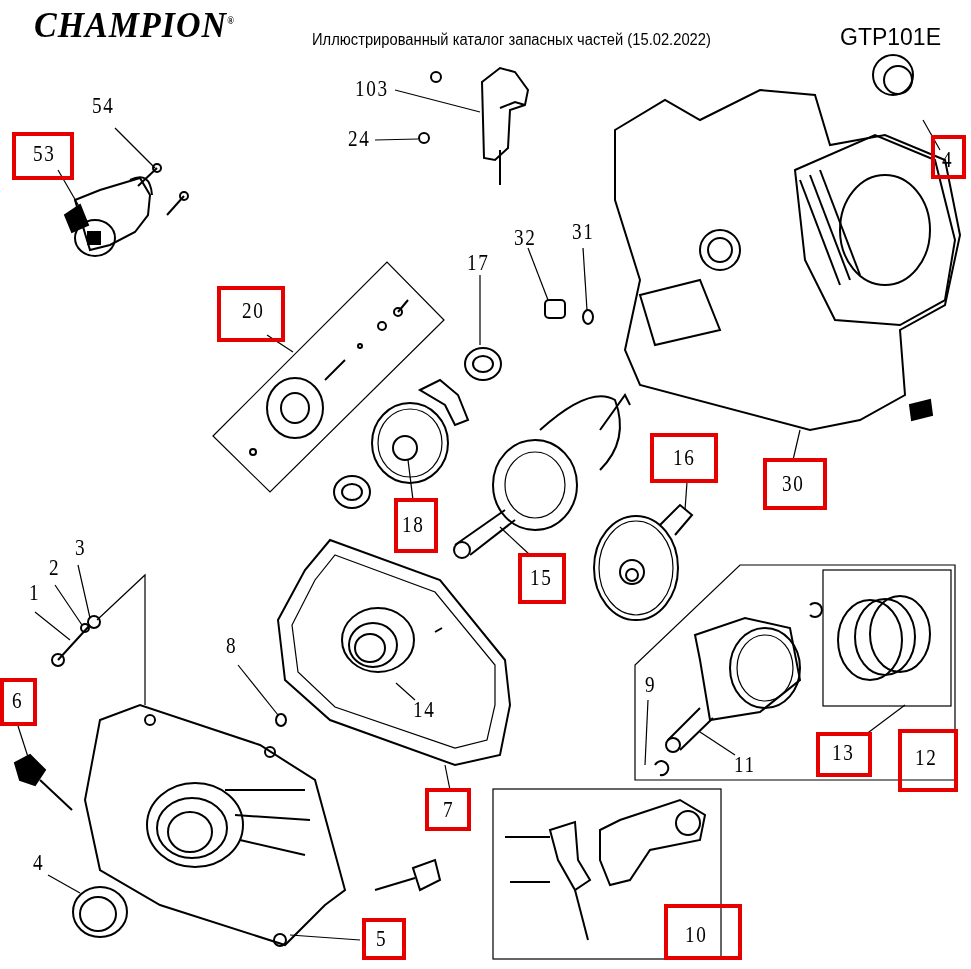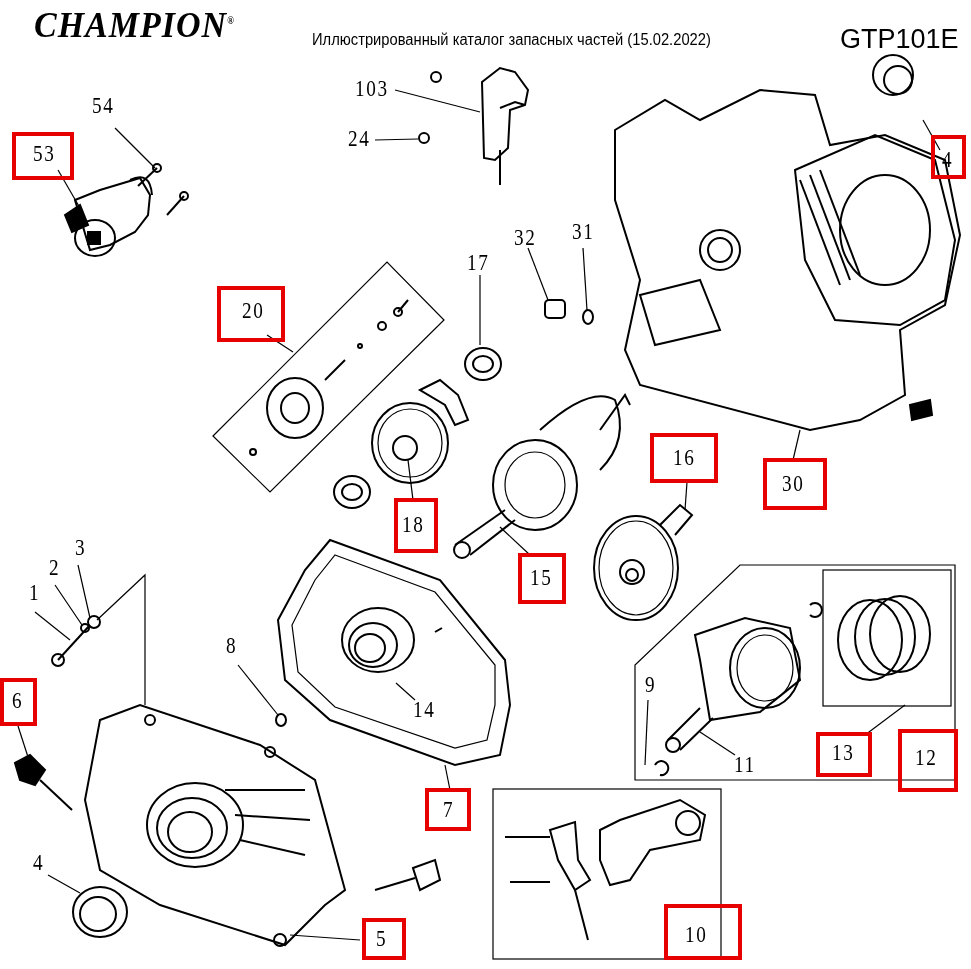--- a/index.html
+++ b/index.html
@@ -1,20 +1,20 @@
 <!DOCTYPE html>
 <html><head>
 <meta charset="utf-8">
 <style>
   html, body { margin: 0; padding: 0; background: #ffffff; }
   body { width: 971px; height: 969px; position: relative; overflow: hidden; font-family: "Liberation Sans", sans-serif; color: #000; }
   .logo { position: absolute; left: 34px; top: 6px; font-family: "Liberation Serif", serif; font-weight: bold; font-style: italic; font-size: 34px; letter-spacing: 1px; transform: scaleY(1.05); }
   .logo .reg { font-size: 9px; vertical-align: super; font-style: normal; }
   .catalog-title { position: absolute; left: 312px; top: 31px; font-size: 16px; transform: scaleX(0.92); transform-origin: left; }
-  .model { position: absolute; left: 840px; top: 24px; font-size: 27px; }
+  .model { position: absolute; left: 840px; top: 24px; font-size: 23px; }
   .lbl { position: absolute; font-family: "Liberation Serif", serif; font-size: 24px; line-height: 1; transform: scaleX(0.8); transform-origin: left top; white-space: nowrap; letter-spacing: 2px; }
   .box { position: absolute; border: 4px solid #e60000; box-sizing: border-box; }
   svg.draw { position: absolute; left: 0; top: 0; }
   svg.draw * { fill: none; stroke: #000; stroke-width: 2; }
   svg.draw .thin { stroke-width: 1.2; }
   svg.draw .fill { fill: #000; }
 </style>
 </head>
 <body>
 

